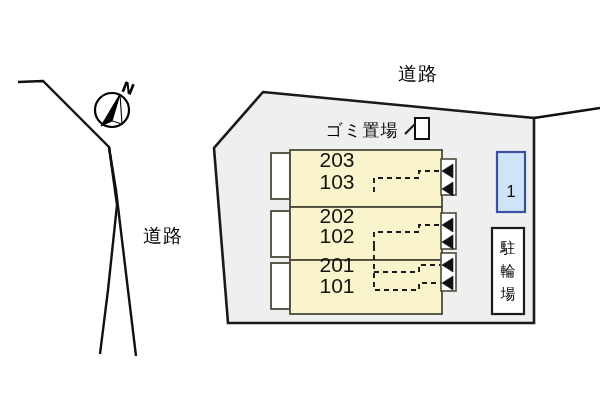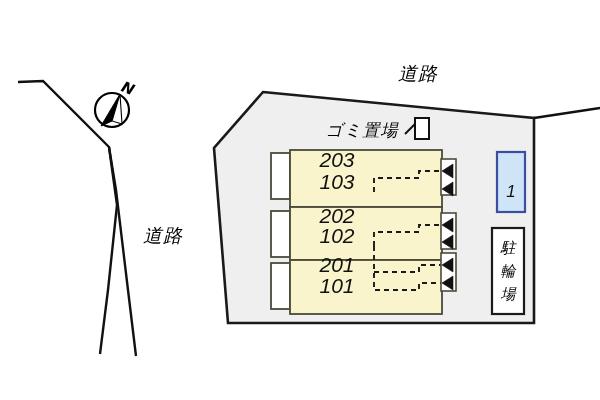--- a/index.html
+++ b/index.html
@@ -3,21 +3,21 @@
 <meta charset="utf-8">
 <style>
   html,body{margin:0;padding:0;}
   body{
     width:600px;height:400px;
     background:#ffffff;
     font-family:"Liberation Sans","DejaVu Sans",sans-serif;
     overflow:hidden;
     position:relative;
   }
-  #stage{position:absolute;left:0;top:0;width:600px;height:400px;font-style:italic;}
+  #stage{position:absolute;left:0;top:0;width:600px;height:400px;}
   svg{display:block;}
   .lbl{
     font-family:"DejaVu Sans","Liberation Sans",sans-serif;
     fill:#000;
     dominant-baseline:middle;
   }
   .road-label{font-size:19px;text-anchor:middle;letter-spacing:1px;}
   .unit-num{
     font-family:"Liberation Sans","DejaVu Sans",sans-serif;
     font-size:21px;text-anchor:middle;fill:#111;

